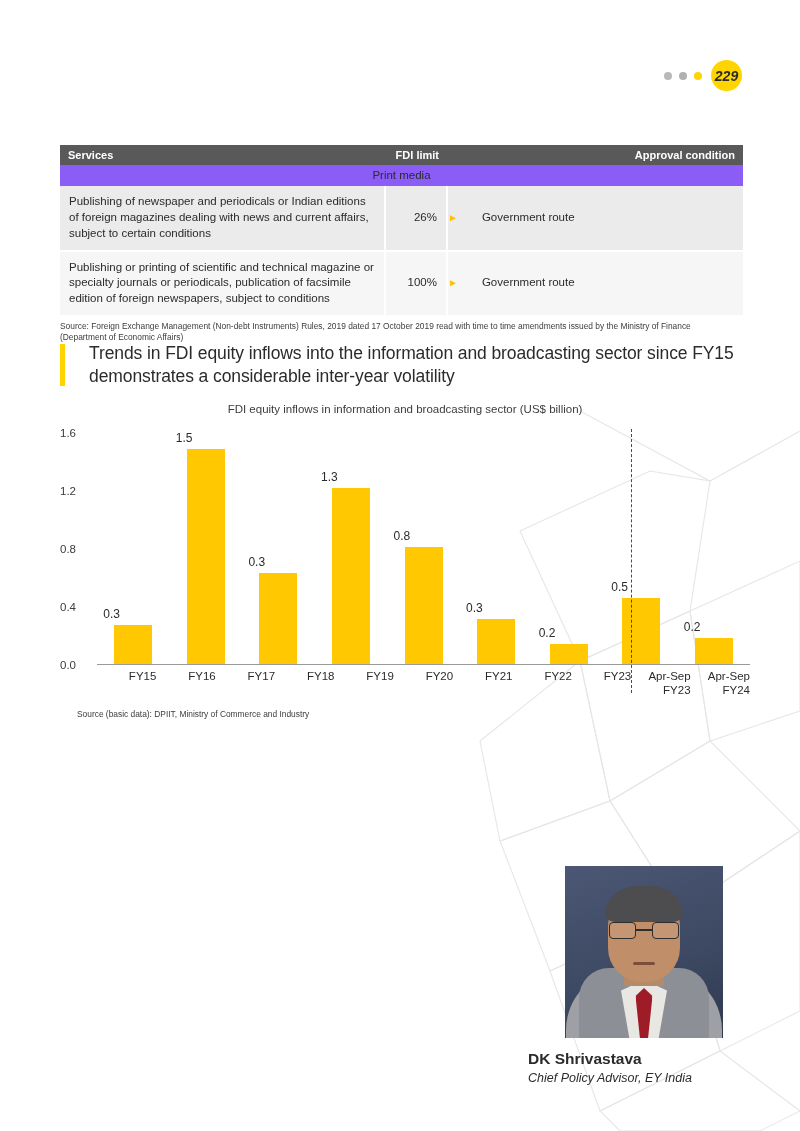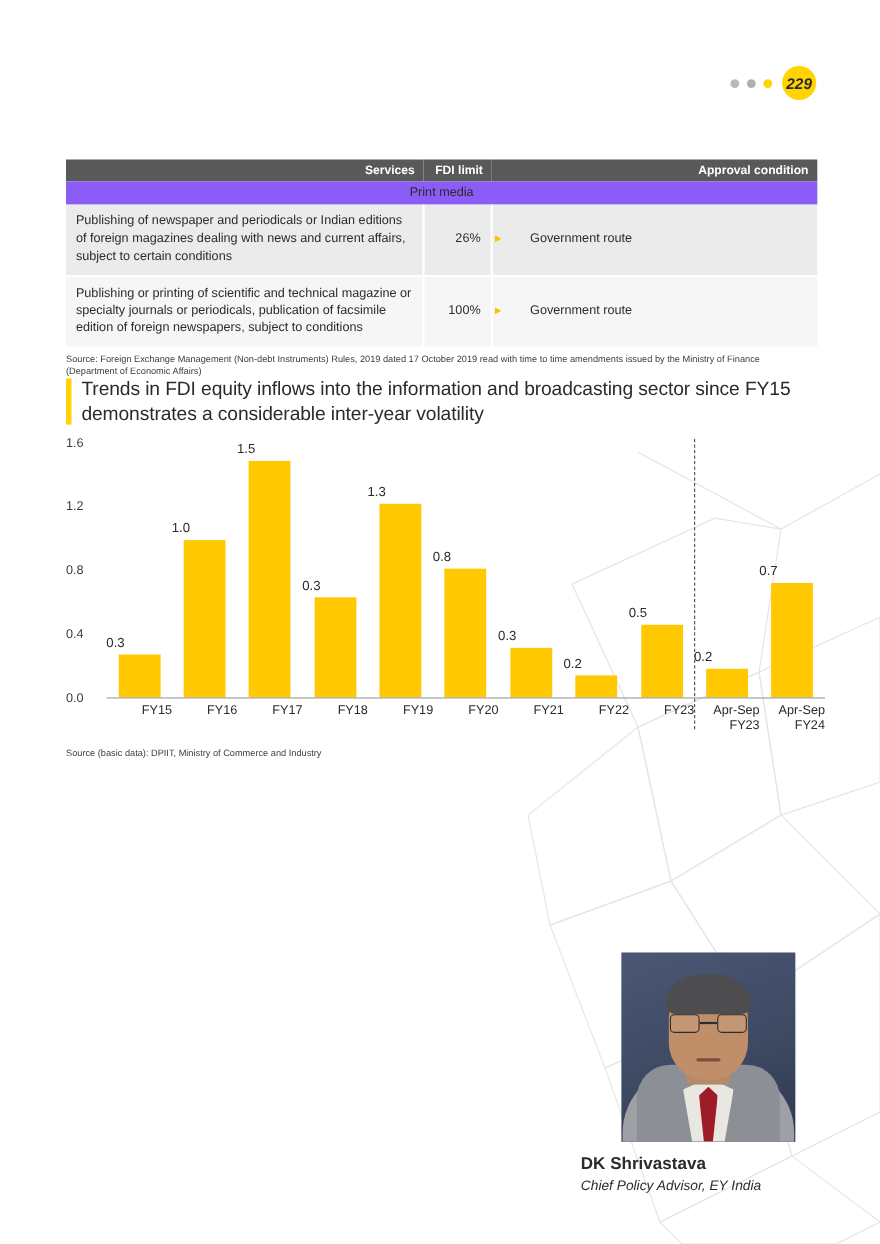--- a/index.html
+++ b/index.html
@@ -66,21 +66,21 @@
   }
   table.fdi thead th {
     background: #595959;
     color: #ffffff;
     font-size: 11px;
     font-weight: bold;
     padding: 4px 8px;
     height: 19px;
     vertical-align: middle;
   }
-  th.col-services { text-align: right; width: 325px; }
+  th.col-services { text-align: left; width: 325px; }
   th.col-limit { text-align: right; width: 62px; }
   th.col-approval { text-align: right; }
   .band-row td {
     background: #8b5cf6;
     text-align: center;
     font-size: 11.5px;
     color: #2b2b2b;
     padding: 4px 0 5px;
   }
   tr.data-row td {
@@ -120,21 +120,21 @@
     width: 665px;
   }
 
   
   .headline {
     position: absolute;
     left: 60px;
     top: 342px;
     width: 690px;
     display: flex;
-    gap: 9px;
+    gap: 24px;
   }
   .headline .bar {
     width: 5px;
     min-width: 5px;
     height: 42px;
     background: #ffd400;
     margin-top: 2px;
   }
   .headline h2 {
     margin: 0;
@@ -228,20 +228,21 @@
     flex: 1 1 0;
     text-align: right;
     font-size: 11.5px;
     color: #2b2b2b;
     line-height: 1.18;
   }
   .chart-src {
     margin-top: 12px;
     font-size: 8.4px;
     color: #3c3c3c;
+    margin-left: 17px;
   }
 
   
   .author {
     position: absolute;
     left: 528px;
     top: 866px;
     width: 232px;
     text-align: left;
   }
@@ -417,40 +418,37 @@
   </table>
   <div class="src-note">Source: Foreign Exchange Management (Non-debt Instruments) Rules, 2019 dated 17 October 2019 read with time to time amendments issued by the Ministry of Finance (Department of Economic Affairs)</div>
 </div>
 
 <div class="headline">
   <div class="bar"></div>
   <h2>Trends in FDI equity inflows into the information and broadcasting sector since FY15 demonstrates a considerable inter-year volatility</h2>
 </div>
 
 <div class="chart-block">
+  <div class="chart-title">FDI equity inflows in information and broadcasting sector (US$ billion)</div>
 
   <div class="plot">
     <div class="y-axis">
       <span class="y-label" style="top:100%">0.0</span>
       <span class="y-label" style="top:75%">0.4</span>
       <span class="y-label" style="top:50%">0.8</span>
       <span class="y-label" style="top:25%">1.2</span>
       <span class="y-label" style="top:0%">1.6</span>
     </div>
 
     <div class="bars">
       <div class="bar-slot">
         <div class="bar-val" style="bottom: calc(16.875% + 4px);">0.3</div>
         <div class="bar-col" style="height: 16.875%; background: rgb(255, 200, 0);"></div>
       </div>
       <div class="bar-slot">
-        <div class="bar-val" style="bottom: calc(61.875% + 4px);">1.0</div>
-        <div class="bar-col" style="height: 61.875%; background: rgb(255, 200, 0);"></div>
-      </div>
-      <div class="bar-slot">
         <div class="bar-val" style="bottom: calc(93.125% + 4px);">1.5</div>
         <div class="bar-col" style="height: 93.125%; background: rgb(255, 200, 0);"></div>
       </div>
       <div class="bar-slot">
         <div class="bar-val" style="bottom: calc(39.375% + 4px);">0.3</div>
         <div class="bar-col" style="height: 39.375%; background: rgb(255, 200, 0);"></div>
       </div>
       <div class="bar-slot">
         <div class="bar-val" style="bottom: calc(76.25% + 4px);">1.3</div>
         <div class="bar-col" style="height: 76.25%; background: rgb(255, 200, 0);"></div>
@@ -467,24 +465,20 @@
         <div class="bar-val" style="bottom: calc(8.75% + 4px);">0.2</div>
         <div class="bar-col" style="height: 8.75%; background: rgb(255, 200, 0);"></div>
       </div>
       <div class="bar-slot">
         <div class="bar-val" style="bottom: calc(28.75% + 4px);">0.5</div>
         <div class="bar-col" style="height: 28.75%; background: rgb(255, 200, 0);"></div>
       </div>
       <div class="bar-slot">
         <div class="bar-val" style="bottom: calc(11.25% + 4px);">0.2</div>
         <div class="bar-col" style="height: 11.25%; background: rgb(255, 200, 0);"></div>
-      </div>
-      <div class="bar-slot">
-        <div class="bar-val" style="bottom: calc(45% + 4px);">0.7</div>
-        <div class="bar-col" style="height: 45%; background: rgb(255, 200, 0);"></div>
       </div>
     </div>
 
     <div class="divider" id="period-divider" style="left: 81.8182%;"></div>
     <div class="baseline"></div>
   </div>
 
   <div class="x-axis">
     <div class="x-slot"><span>FY15</span></div>
     <div class="x-slot"><span>FY16</span></div>

